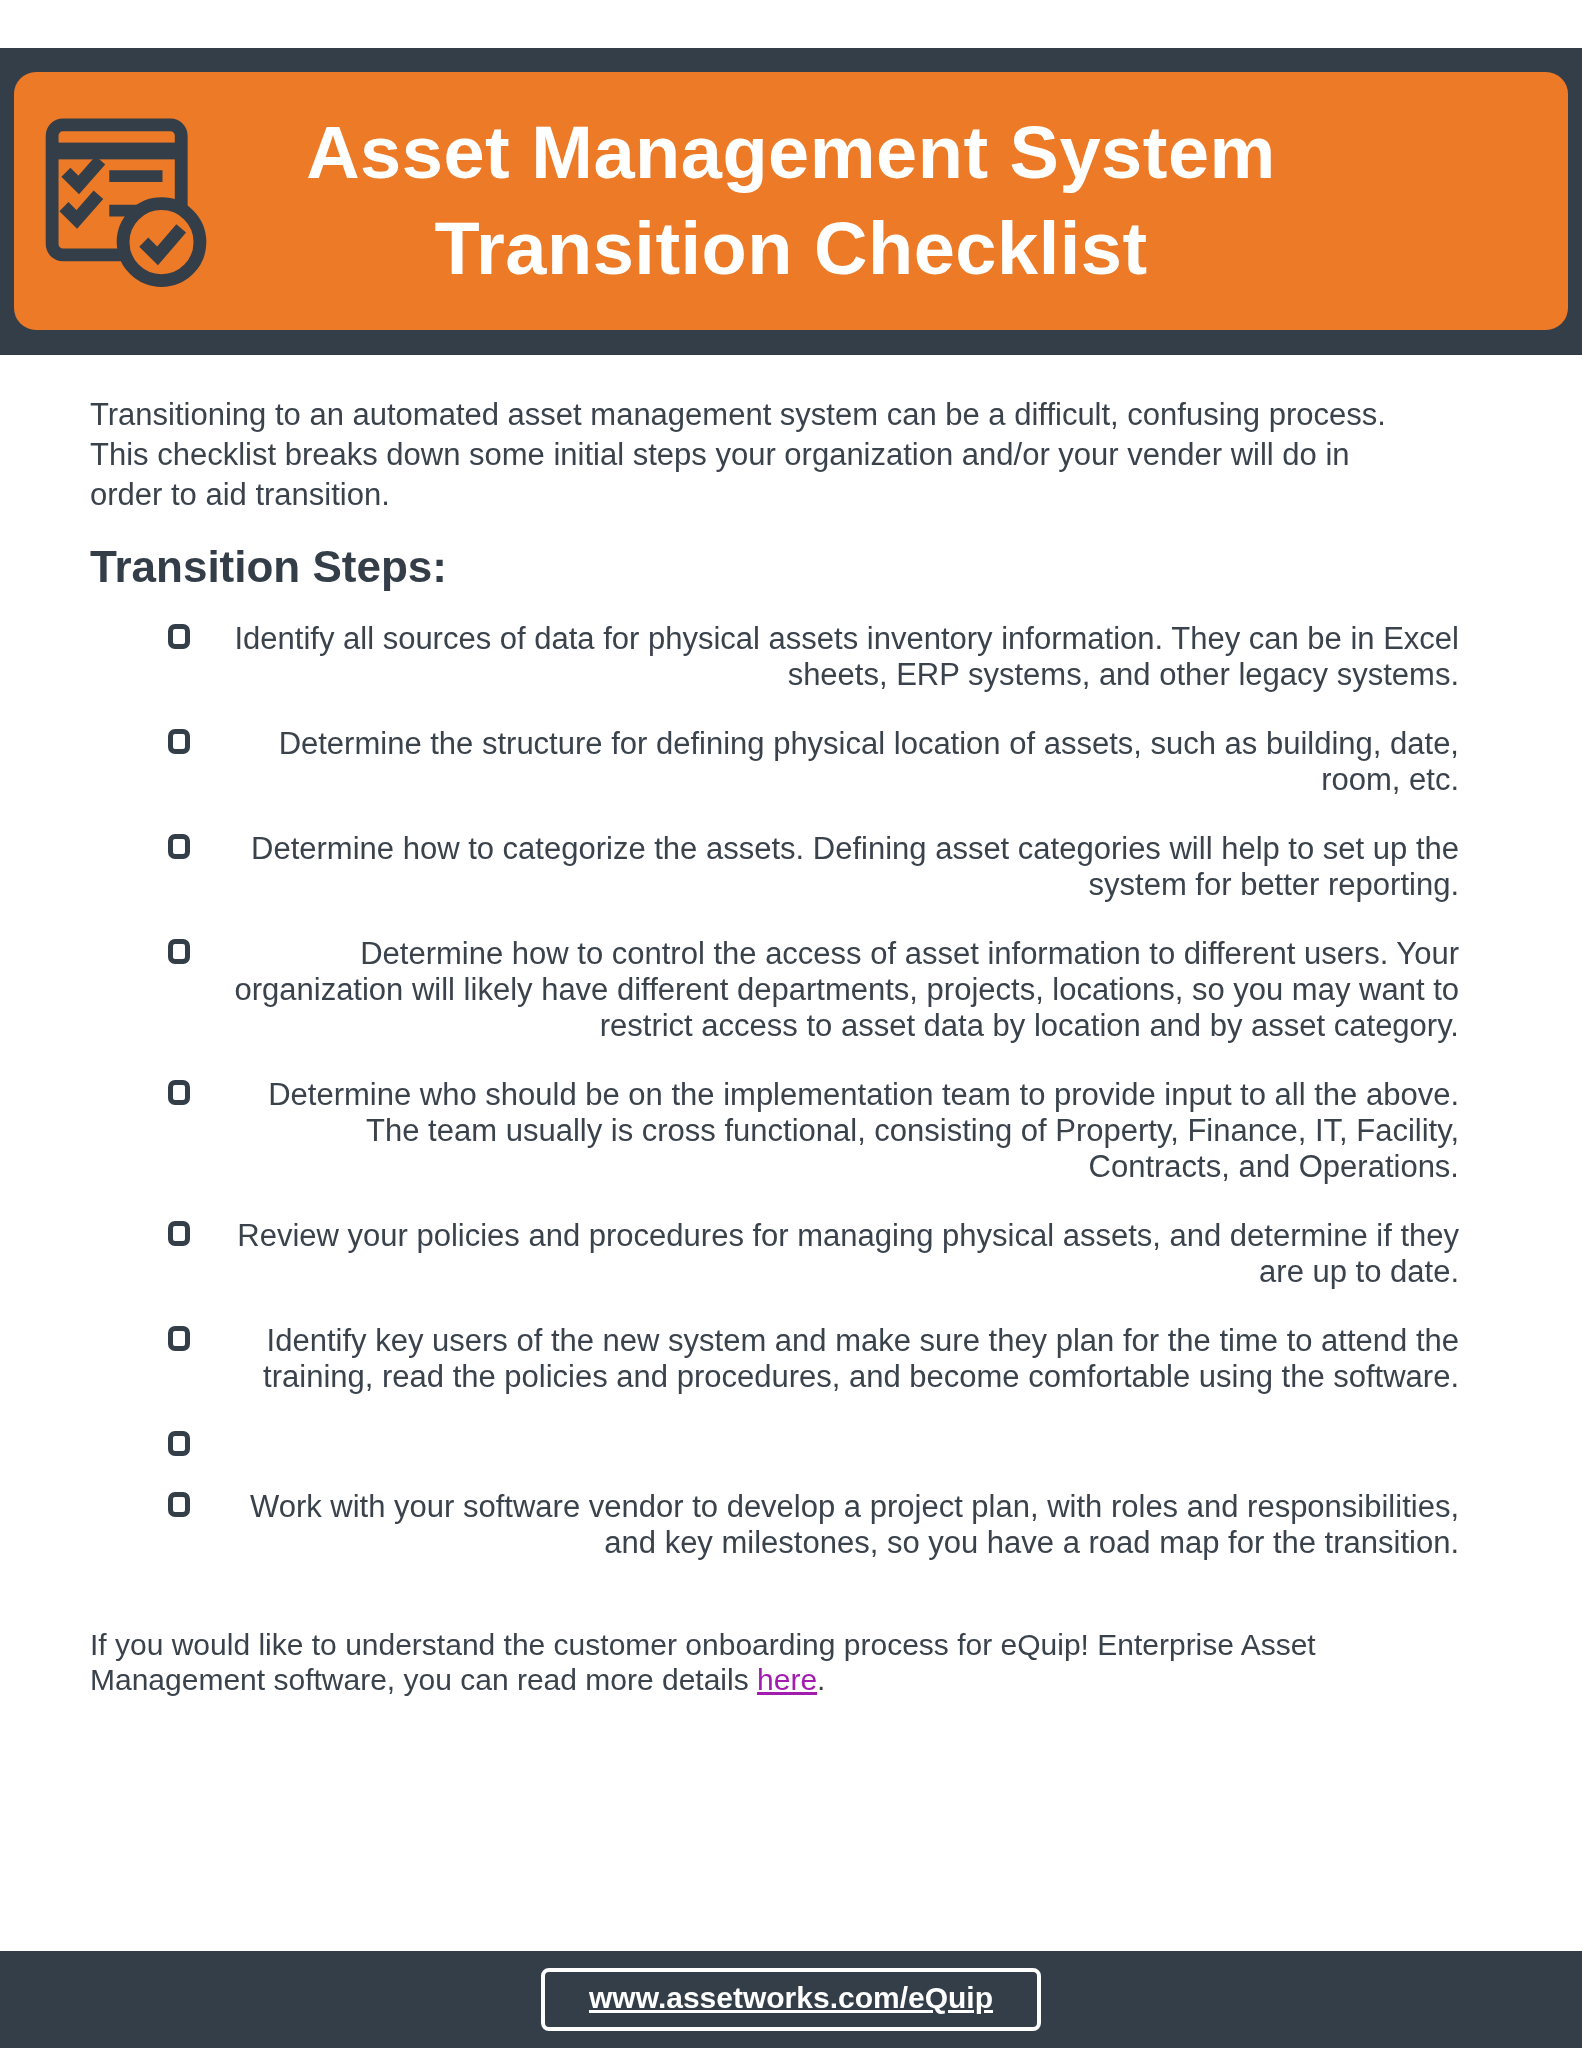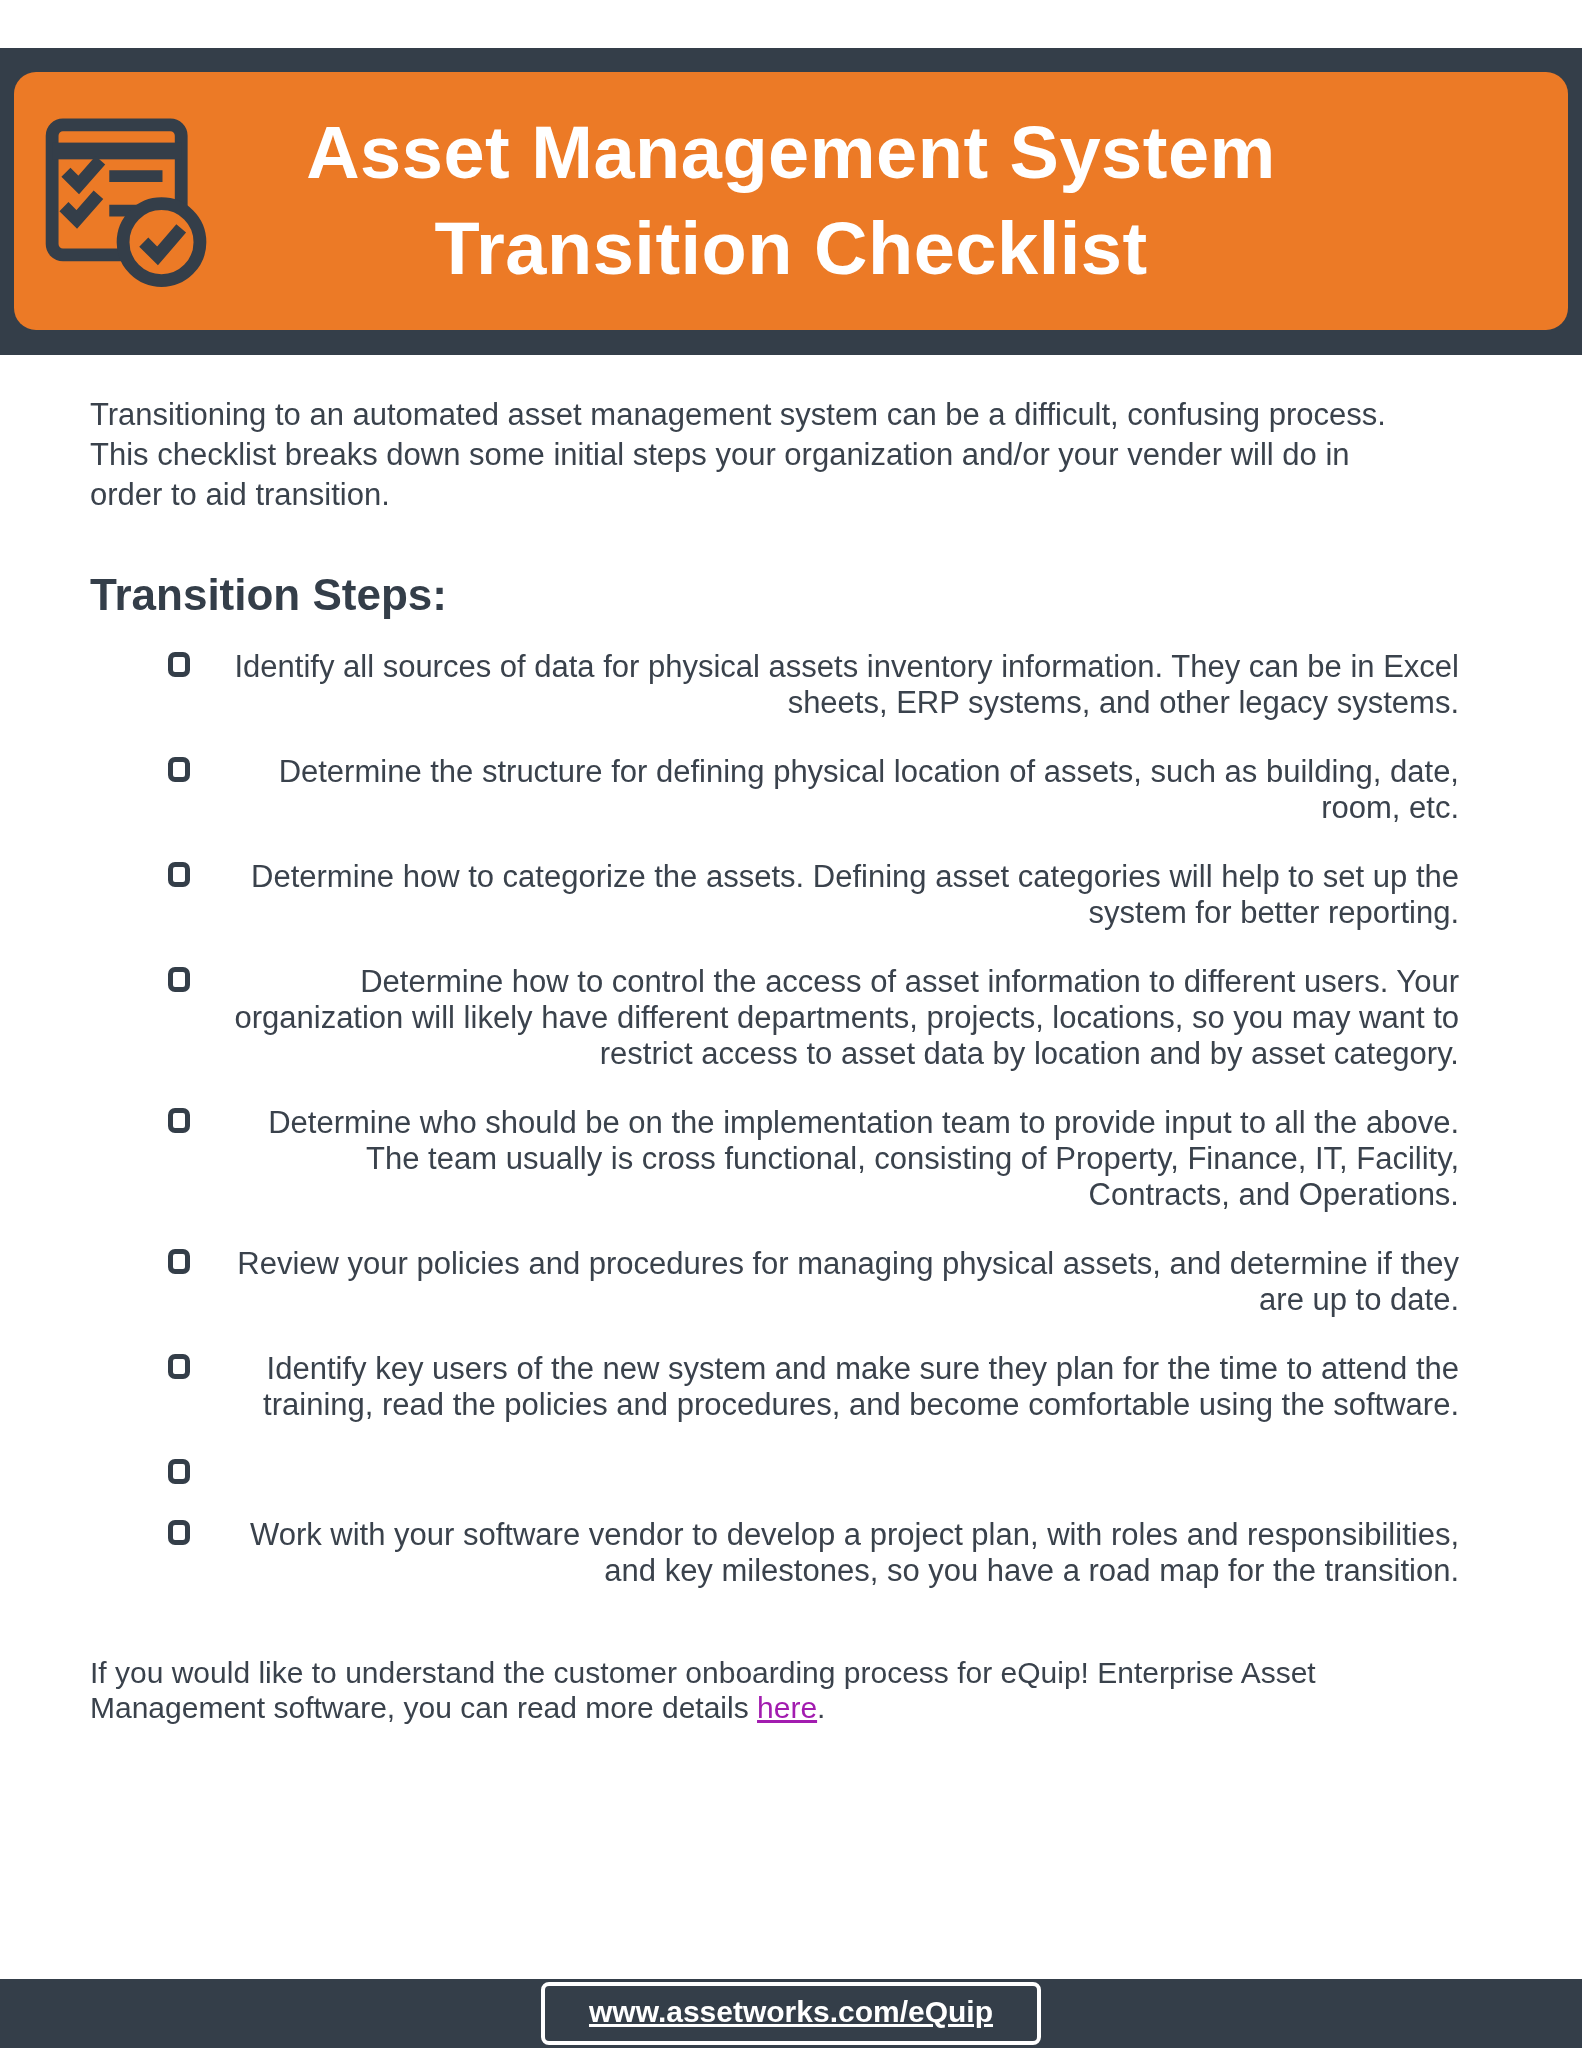--- a/index.html
+++ b/index.html
@@ -48,21 +48,21 @@
 
   
   main { padding: 0 90px; }
   .intro {
     margin-top: 40px;
     max-width: 1330px;
     font-size: 31px;
     line-height: 40px;
   }
   .section-heading {
-    margin-top: 56px;
+    margin-top: 28px;
     font-size: 44px;
     line-height: 48px;
     font-weight: bold;
     color: #343e49;
   }
   ul.checklist {
     list-style: none;
     margin-top: 30px;
     margin-left: 78px;
     text-align: right;
@@ -99,21 +99,21 @@
     text-decoration: underline;
     cursor: pointer;
   }
 
   
   .bottom-bar {
     position: absolute;
     left: 0;
     bottom: 0;
     width: 100%;
-    height: 69px;
+    height: 97px;
     background: #343e49;
     display: flex;
     align-items: center;
     justify-content: center;
   }
   .url-box {
     display: inline-block;
     border: 4px solid #ffffff;
     border-radius: 8px;
     padding: 9px 44px 12px 44px;

